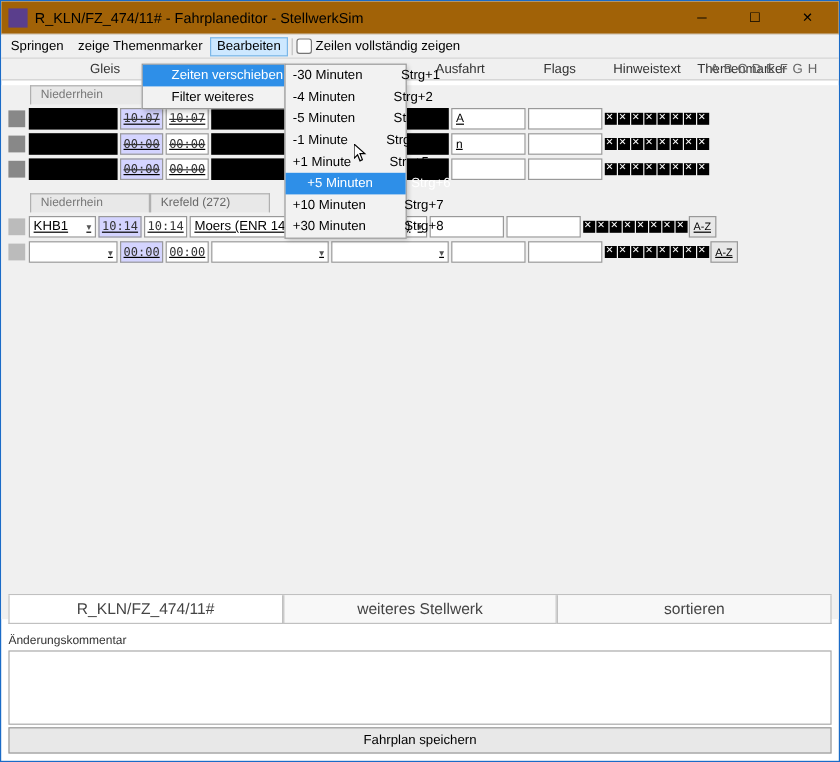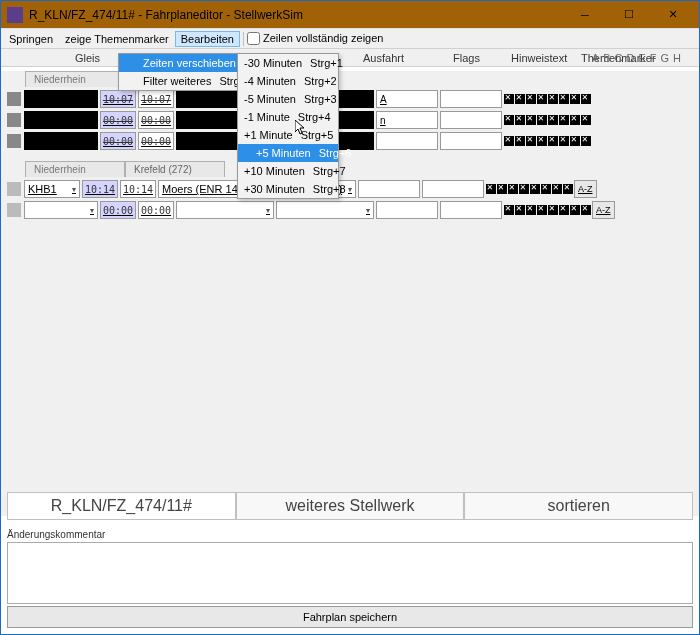--- a/index.html
+++ b/index.html
@@ -6,21 +6,21 @@
 body { background: #fff; width: 700px; height: 635px; border: 1px solid #1a6bc7; overflow: hidden; position: relative; }
 .titlebar { height: 28px; background: #a16207; display: flex; align-items: center; padding: 0 4px 0 6px; border-bottom: 1px solid #e0e0e0; }
 .titlebar .icon { width: 16px; height: 16px; background: #5a3e8c; margin-right: 6px; }
 .titlebar .title { flex: 1; font-size: 12px; color: #000; }
 .winbtns { display: flex; }
 .winbtn { width: 44px; height: 28px; display: flex; align-items: center; justify-content: center; color: #000; cursor: default; }
 .menubar { height: 20px; background: #f0f0f0; display: flex; align-items: center; padding: 0 2px; border-bottom: 1px solid #d0d0d0; }
 .menubar .mitem { padding: 2px 6px; cursor: default; }
 .menubar .mitem.open { background: #cde8ff; border: 1px solid #7bb7e8; padding: 1px 5px; }
 .menubar .sep { width: 1px; height: 14px; background: #c0c0c0; margin: 0 3px; }
-.menubar .chk { display: flex; }
+.menubar .chk { display: flex; align-items: center; }
 .menubar .chk input { margin-right: 3px; }
 .header-row { height: 18px; background: #f0f0f0; display: flex; align-items: center; border-bottom: 1px solid #d0d0d0; font-size: 10px; color: #333; position: relative; }
 .hcol { text-align: center; position: absolute; }
 .markers { position: absolute; right: 18px; display: flex; gap: 4px; font-size: 8px; color: #666; }
 .content { position: relative; background: #f0f0f0; height: 445px; }
 .section-tabs { display: flex; margin: 4px 0 2px 24px; }
 .tab { padding: 2px 30px 2px 8px; background: #e8e8e8; border: 1px solid #b0b0b0; border-bottom: none; font-size: 10px; color: #777; min-width: 100px; }
 .grid { margin: 0 6px; }
 .grow { display: flex; align-items: center; height: 20px; margin-bottom: 1px; text-decoration: underline; }
 .rowpick { width: 14px; height: 14px; background: #888; margin-right: 2px; }
@@ -30,26 +30,26 @@
 .timecell.blue { background: #d4d4ff; }
 .timecell.strike { text-decoration: line-through; }
 .combo { background: #fff; border: 1px solid #999; padding: 0 3px; font-size: 10px; display: flex; align-items: center; justify-content: space-between; }
 .combo .arr { font-size: 8px; color: #555; }
 .inp { background: #fff; border: 1px solid #999; padding: 0 3px; font-size: 10px; }
 .xmarks { display: flex; gap: 0px; }
 .xmarks span { width: 10px; height: 10px; background: #000; margin: 0 0.5px; display: inline-block; position: relative; }
 .xmarks span::after { content: "✕"; color: #fff; font-size: 8px; position: absolute; top: -1px; left: 1px; }
 .azbtn { background: #e8e8e8; border: 1px solid #999; padding: 1px 3px; font-size: 9px; }
 .dropdown { position: absolute; background: #f2f2f2; border: 1px solid #999; z-index: 100; box-shadow: 2px 2px 4px rgba(0,0,0,0.2); }
-.dropdown .ditem { padding: 3px 18px 3px 24px; display: flex; justify-content: space-between; gap: 8px; white-space: nowrap; cursor: default; }
+.dropdown .ditem { padding: 3px 18px 3px 24px; display: flex; justify-content: space-between; gap: 32px; white-space: nowrap; cursor: default; }
 .dropdown .ditem.hl { background: #2e8fe8; color: #fff; }
 .dropdown .ditem .arr { font-size: 9px; }
 .submenu { position: absolute; left: 100%; top: -1px; }
 .bottom-tabs { position: absolute; bottom: 114px; left: 6px; right: 6px; display: flex; border-top: 1px solid #c0c0c0; }
-.btab { flex: 1; text-align: center; padding: 4px; background: #f8f8f8; border: 1px solid #c0c0c0; border-top: none; font-size: 16px; color: #444; }
+.btab { flex: 1; text-align: center; padding: 4px; background: #f8f8f8; border: 1px solid #c0c0c0; border-top: none; font-size: 13px; color: #444; }
 .btab.active { background: #fff; }
 .comment-section { position: absolute; bottom: 30px; left: 6px; right: 6px; }
 .comment-label { font-size: 10px; color: #333; margin-bottom: 2px; }
 .comment-box { width: 100%; height: 62px; background: #fff; border: 1px solid #aaa; }
 .savebtn { position: absolute; bottom: 6px; left: 6px; right: 6px; text-align: center; padding: 4px; background: #e8e8e8; border: 1px solid #999; font-size: 11px; }
 .cursor { position: absolute; width: 12px; height: 16px; pointer-events: none; z-index: 200; }
 </style>
 </head>
 <body>
 

